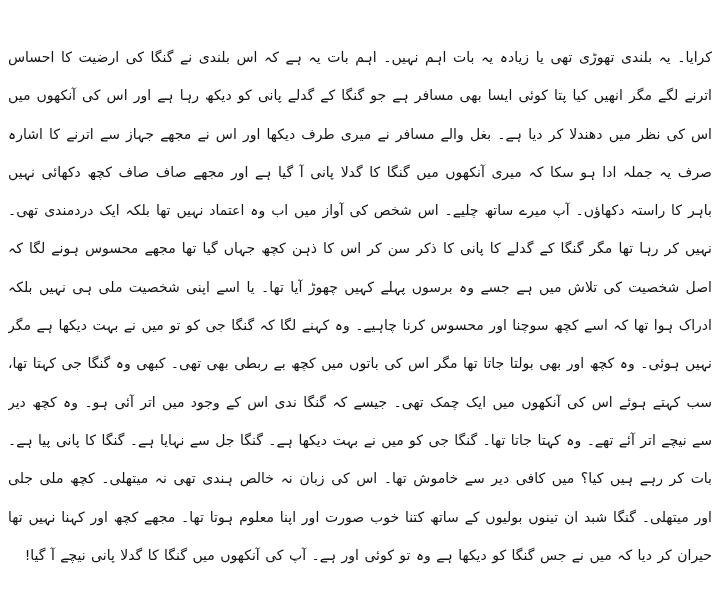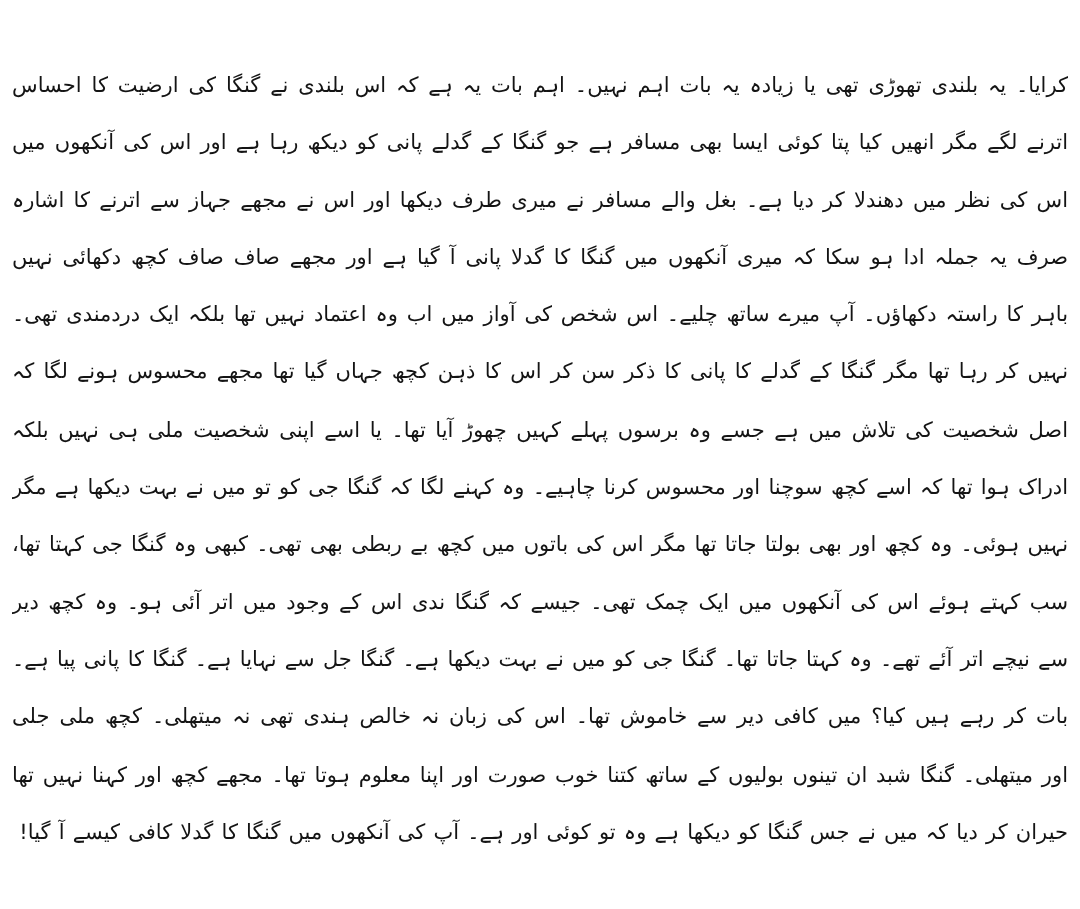--- a/index.html
+++ b/index.html
@@ -44,14 +44,14 @@
   <div class="line">صرف یہ جملہ ادا ہو سکا کہ میری آنکھوں میں گنگا کا گدلا پانی آ گیا ہے اور مجھے صاف صاف کچھ دکھائی نہیں دیتا۔ تو کیا میں آپ کو جہاز سے</div>
   <div class="line">باہر کا راستہ دکھاؤں۔ آپ میرے ساتھ چلیے۔ اس شخص کی آواز میں اب وہ اعتماد نہیں تھا بلکہ ایک دردمندی تھی۔ وہ اب بھی کچھ زیادہ محسوس</div>
   <div class="line">نہیں کر رہا تھا مگر گنگا کے گدلے کا پانی کا ذکر سن کر اس کا ذہن کچھ جہاں گیا تھا مجھے محسوس ہونے لگا کہ وہ شخص اپنے ذہن کو ٹٹول رہا ہے یا اپنی</div>
   <div class="line">اصل شخصیت کی تلاش میں ہے جسے وہ برسوں پہلے کہیں چھوڑ آیا تھا۔ یا اسے اپنی شخصیت ملی ہی نہیں بلکہ اب اسے اپنی ایک ایسی شخصیت کا</div>
   <div class="line">ادراک ہوا تھا کہ اسے کچھ سوچنا اور محسوس کرنا چاہیے۔ وہ کہنے لگا کہ گنگا جی کو تو میں نے بہت دیکھا ہے مگر میری آنکھ کے ساتھ تو ایسی گھٹنا</div>
   <div class="line">نہیں ہوئی۔ وہ کچھ اور بھی بولتا جاتا تھا مگر اس کی باتوں میں کچھ بے ربطی بھی تھی۔ کبھی وہ گنگا جی کہتا تھا، کبھی گنگا جل کہتا، کبھی گنگا میا کہتا۔ یہ</div>
   <div class="line">سب کہتے ہوئے اس کی آنکھوں میں ایک چمک تھی۔ جیسے کہ گنگا ندی اس کے وجود میں اتر آئی ہو۔ وہ کچھ دیر تک خاموش رہا۔ ہم لوگ جہاز</div>
   <div class="line">سے نیچے اتر آئے تھے۔ وہ کہتا جاتا تھا۔ گنگا جی کو میں نے بہت دیکھا ہے۔ گنگا جل سے نہایا ہے۔ گنگا کا پانی پیا ہے۔ آپ کسی اور گنگا کی</div>
   <div class="line">بات کر رہے ہیں کیا؟ میں کافی دیر سے خاموش تھا۔ اس کی زبان نہ خالص ہندی تھی نہ میتھلی۔ کچھ ملی جلی زبان بول رہا تھا۔ مگہی، بھوجپوری</div>
   <div class="line">اور میتھلی۔ گنگا شبد ان تینوں بولیوں کے ساتھ کتنا خوب صورت اور اپنا معلوم ہوتا تھا۔ مجھے کچھ اور کہنا نہیں تھا مگر اس کے ایک سوال نے مجھے</div>
-  <div class="line last">حیران کر دیا کہ میں نے جس گنگا کو دیکھا ہے وہ تو کوئی اور ہے۔ آپ کی آنکھوں میں گنگا کا گدلا کافی کیسے آ گیا!</div>
+  <div class="line last">حیران کر دیا کہ میں نے جس گنگا کو دیکھا ہے وہ تو کوئی اور ہے۔ آپ کی آنکھوں میں گنگا کا گدلا پانی نیچے آ گیا!</div>
 </div>
 
 </body></html>

